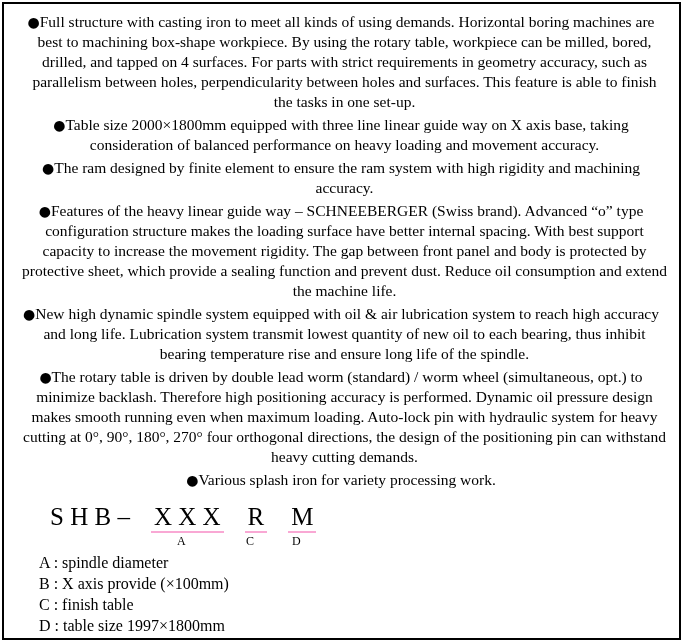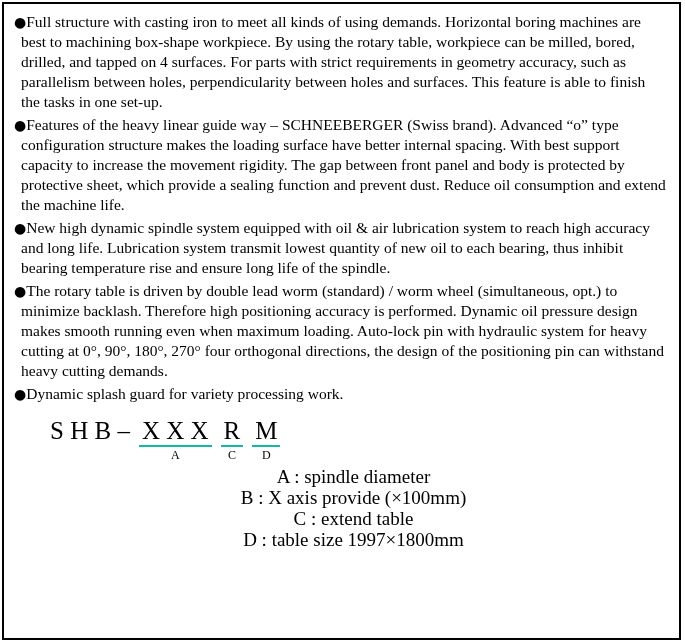--- a/index.html
+++ b/index.html
@@ -22,21 +22,21 @@
     position: absolute;
     left: 14px; top: 12px;
     width: 654px;
   }
   p.feature {
     margin: 0 0 3px 0;
     padding-left: 7px;
     text-indent: -7px;
     font-size: 15.5px;
     line-height: 20px;
-    text-align: left;
+    text-align: center;
   }
   .bullet {
     font-family: "DejaVu Sans", sans-serif;
     font-size: 14px;
   }
   .model-code {
     display: flex;
     align-items: flex-start;
     column-gap: 9px;
     margin: 14px 0 0 36px;
@@ -44,71 +44,73 @@
     line-height: 26px;
   }
   .code-prefix { white-space: pre; }
   .code-group {
     display: inline-flex;
     flex-direction: column;
     align-items: center;
   }
   .code-letters {
     white-space: pre;
-    border-bottom: 2px solid #14b8a6;
+    border-bottom: 2px solid #f9a8d4;
     padding: 0 3px 1px 3px;
+    margin-left: 12px;
   }
   .code-label {
     font-size: 12px;
     line-height: 12px;
     margin-top: 2px;
   }
   .legend {
     margin: 5px 0 0 25px;
-    font-size: 19px;
+    font-size: 16px;
     line-height: 21px;
-    text-align: center;
   }
   .legend-item { white-space: pre; }
 </style>
 </head>
 <body>
 
 <div class="frame"></div>
 
 <div class="content">
 
   <p class="feature"><span class="bullet">●</span><span>Full structure with casting iron to meet all kinds of using demands. Horizontal boring machines are best to machining box-shape workpiece. By using the rotary table, workpiece can be milled, bored, drilled, and tapped on 4 surfaces. For parts with strict requirements in geometry accuracy, such as parallelism between holes, perpendicularity between holes and surfaces. This feature is able to finish the tasks in one set-up.</span></p>
 
+  <p class="feature"><span class="bullet">●</span><span>Table size 2000×1800mm equipped with three line linear guide way on X axis base, taking consideration of balanced performance on heavy loading and movement accuracy.</span></p>
 
+  <p class="feature"><span class="bullet">●</span><span>The ram designed by finite element to ensure the ram system with high rigidity and machining accuracy.</span></p>
 
   <p class="feature"><span class="bullet">●</span><span>Features of the heavy linear guide way – SCHNEEBERGER (Swiss brand). Advanced “o” type configuration structure makes the loading surface have better internal spacing. With best support capacity to increase the movement rigidity. The gap between front panel and body is protected by protective sheet, which provide a sealing function and prevent dust. Reduce oil consumption and extend the machine life.</span></p>
 
   <p class="feature"><span class="bullet">●</span><span>New high dynamic spindle system equipped with oil &amp; air lubrication system to reach high accuracy and long life. Lubrication system transmit lowest quantity of new oil to each bearing, thus inhibit bearing temperature rise and ensure long life of the spindle.</span></p>
 
   <p class="feature"><span class="bullet">●</span><span>The rotary table is driven by double lead worm (standard) / worm wheel (simultaneous, opt.) to minimize backlash. Therefore high positioning accuracy is performed. Dynamic oil pressure design makes smooth running even when maximum loading. Auto-lock pin with hydraulic system for heavy cutting at 0°, 90°, 180°, 270° four orthogonal directions, the design of the positioning pin can withstand heavy cutting demands.</span></p>
 
-  <p class="feature"><span class="bullet">●</span><span>Dynamic splash guard for variety processing work.</span></p>
+  <p class="feature"><span class="bullet">●</span><span>Various splash iron for variety processing work.</span></p>
 
   <div class="model-code">
     <span class="code-prefix">S H B –</span>
     <span class="code-group">
       <span class="code-letters">X X X</span>
       <span class="code-label">A</span>
     </span>
     <span class="code-group">
       <span class="code-letters">R</span>
       <span class="code-label">C</span>
     </span>
     <span class="code-group">
       <span class="code-letters">M</span>
       <span class="code-label">D</span>
     </span>
   </div>
 
   <div class="legend">
     <div class="legend-item">A : spindle diameter</div>
     <div class="legend-item">B : X axis provide (×100mm)</div>
-    <div class="legend-item">C : extend table</div>
+    <div class="legend-item">C : finish table</div>
     <div class="legend-item">D : table size 1997×1800mm</div>
   </div>
 
 </div>
 
 </body></html>

